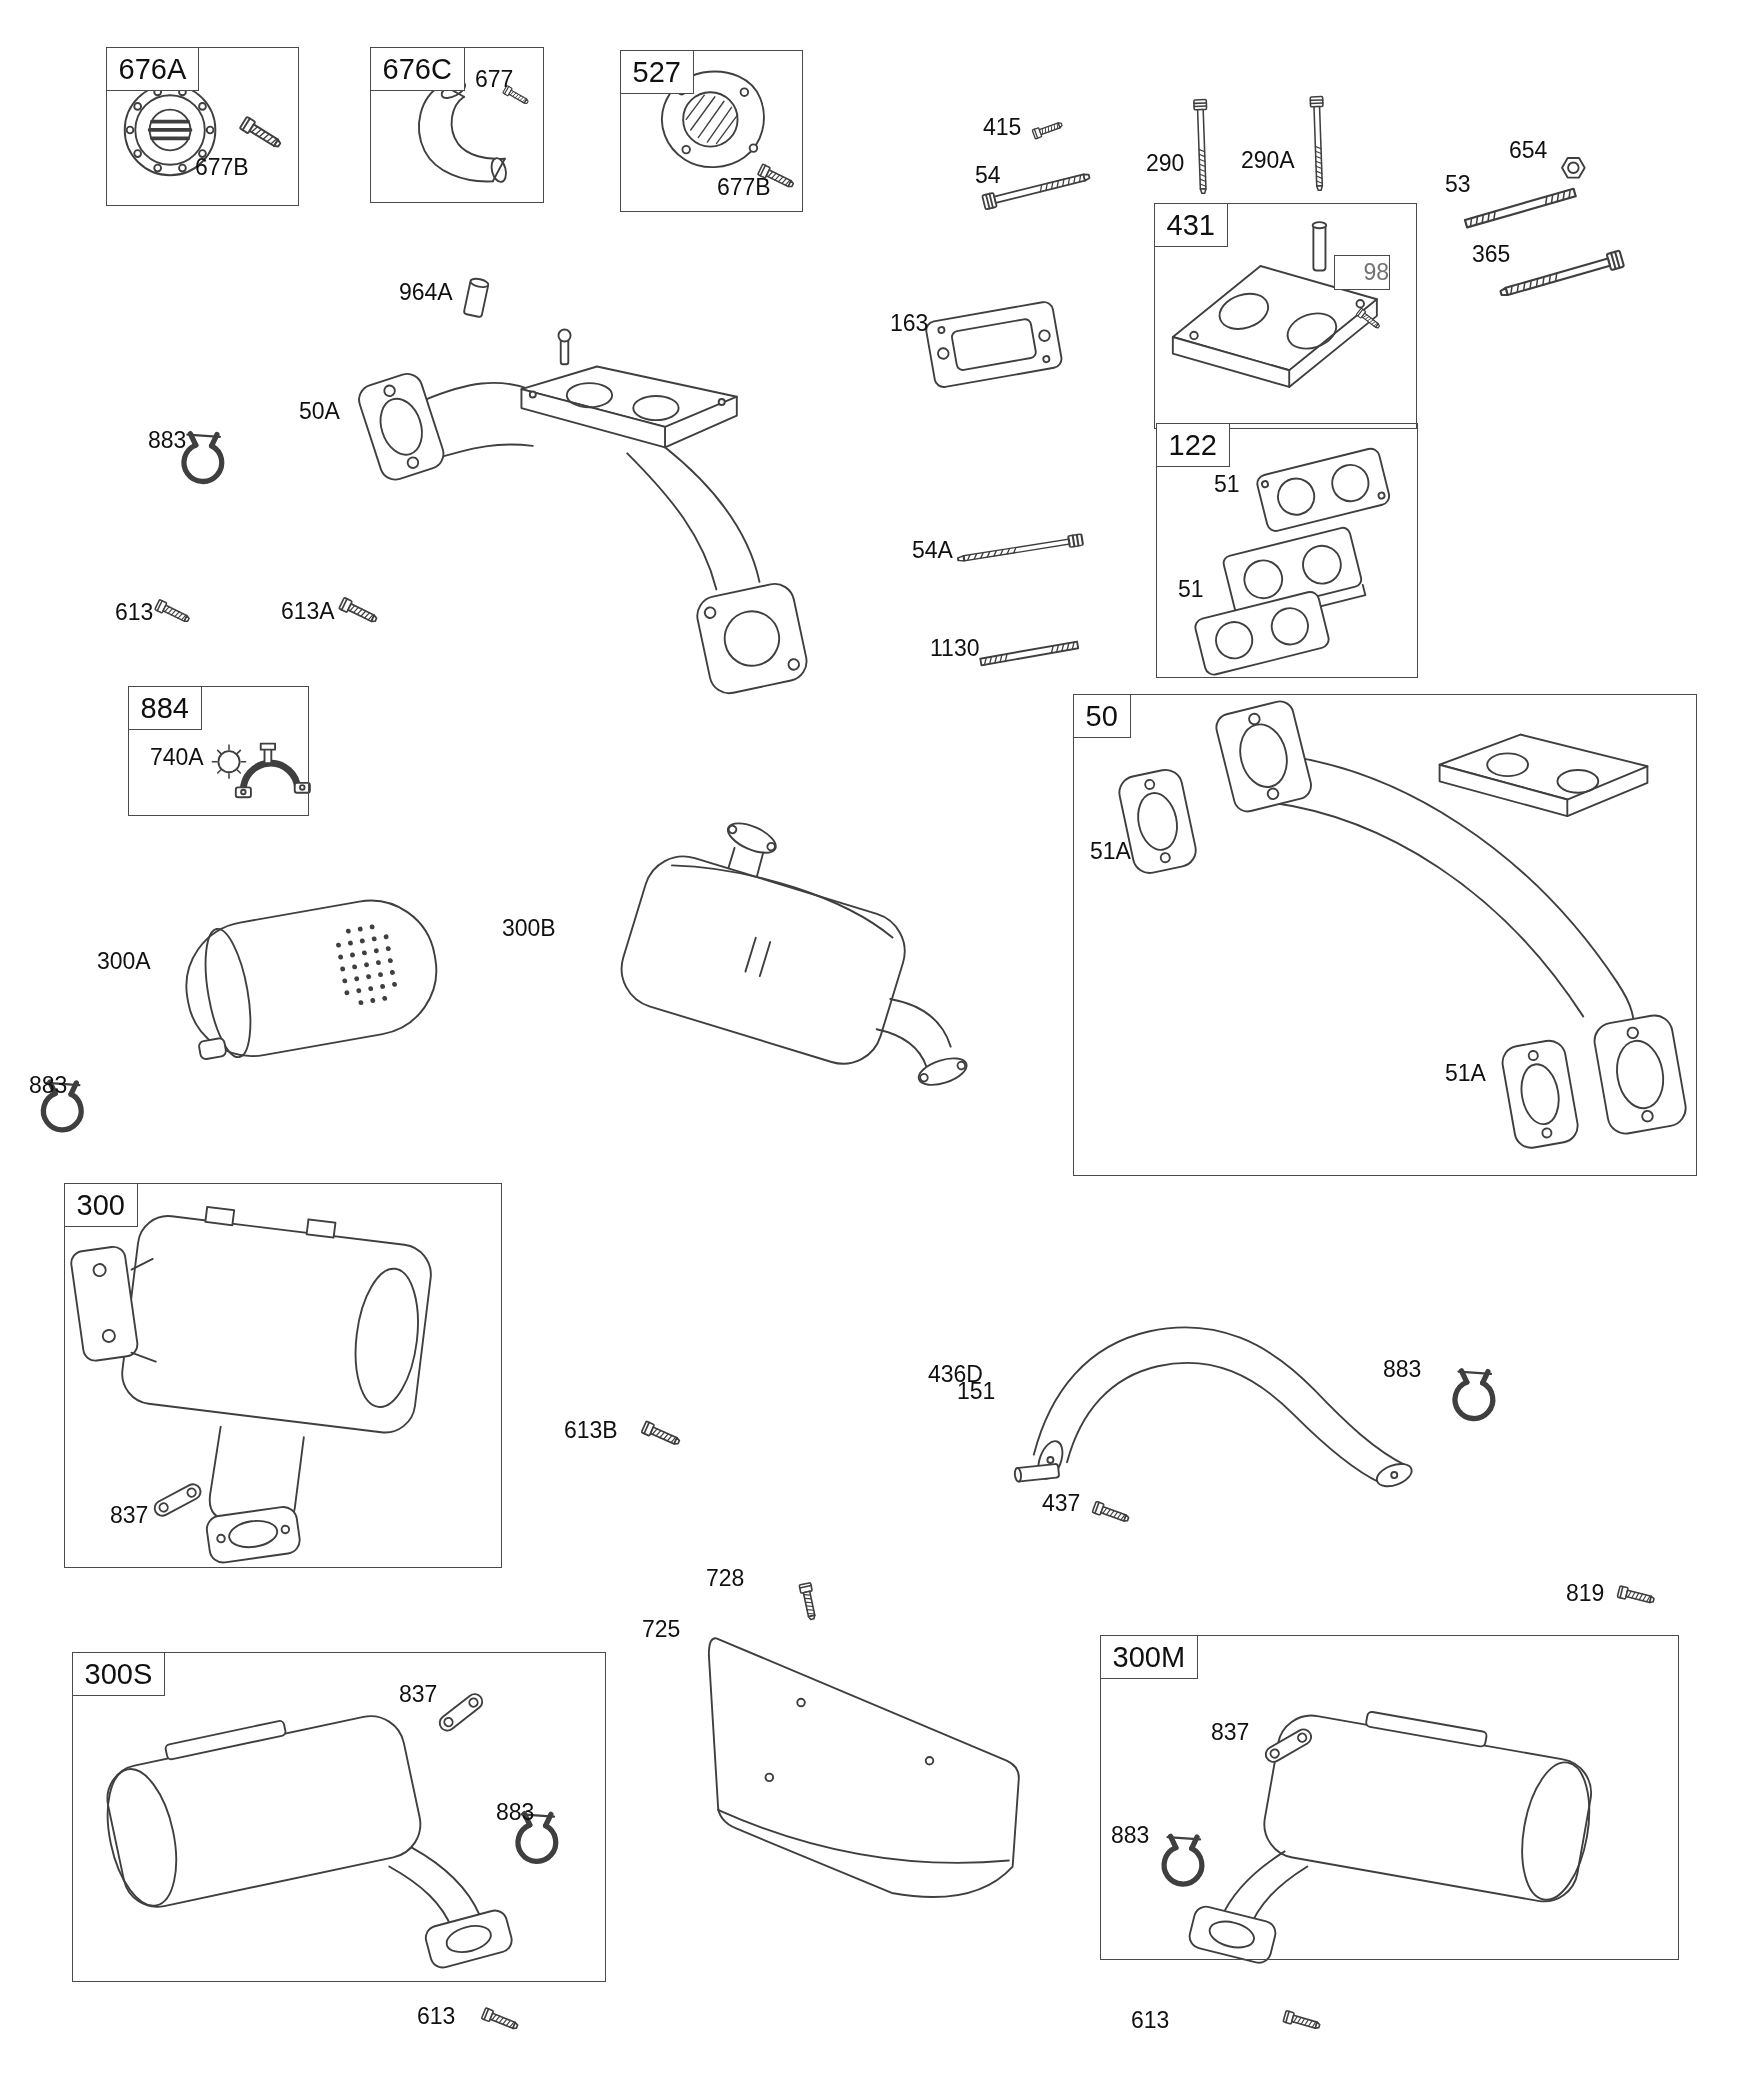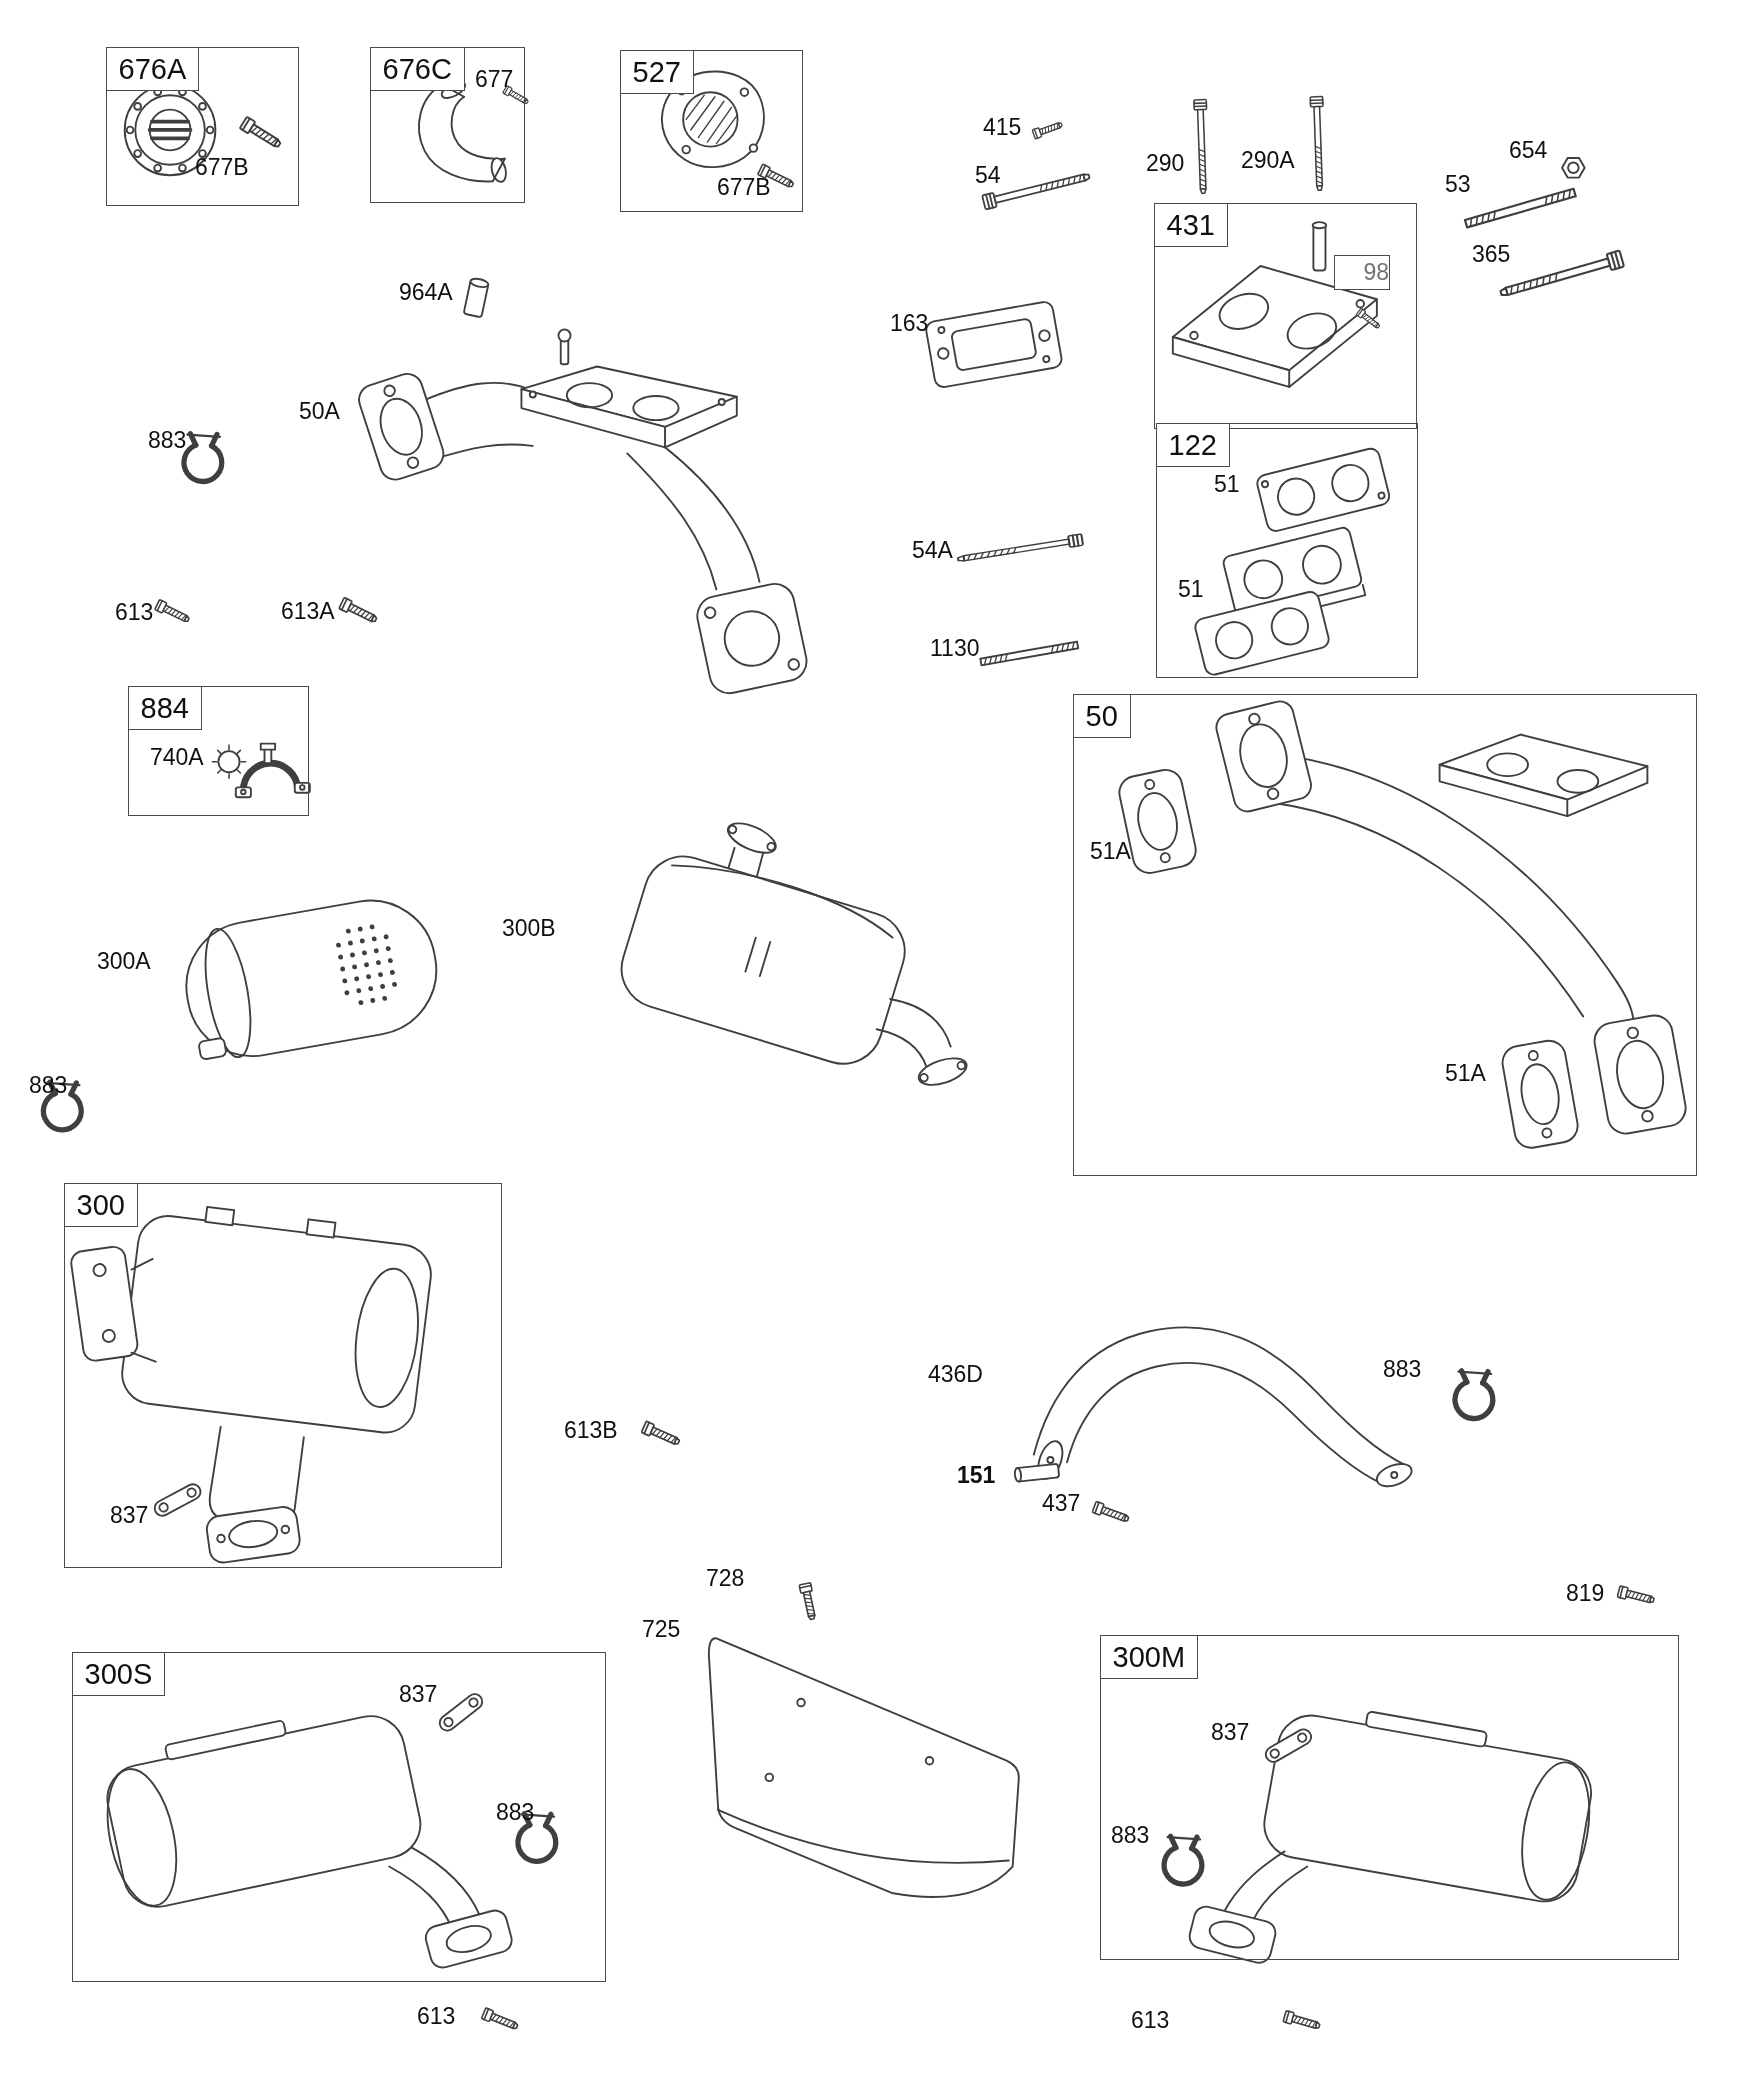--- a/index.html
+++ b/index.html
@@ -423,21 +423,21 @@
         <rect x="1576" y="2532" width="110" height="56" rx="16"></rect>
         <ellipse cx="1630" cy="2560" rx="30" ry="16" fill="none"></ellipse>
       </g>
       <use href="#sym-link" transform="translate(1705,2310) rotate(-30)"></use>
     </g>
   </svg>
 
   <div class="group" style="left:106px;top:47px;width:193px;height:159px">
     <span class="gtab">676A</span>
   </div>
-  <div class="group" style="left:370px;top:47px;width:155px;height:156px">
+  <div class="group" style="left:370px;top:47px;width:174px;height:156px">
     <span class="gtab">676C</span>
   </div>
   <div class="group" style="left:620px;top:50px;width:183px;height:162px">
     <span class="gtab">527</span>
   </div>
   <div class="group" style="left:1154px;top:203px;width:263px;height:226px">
     <span class="gtab">431</span>
   </div>
   <div class="minibox" style="left:1334px;top:255px;width:56px;height:35px">
     <span>98</span>
@@ -484,21 +484,21 @@
     <span class="callout" style="left: 150px; top: 745px;">740A</span>
     <span class="callout" style="left: 1090px; top: 839px;">51A</span>
     <span class="callout" style="left: 1445px; top: 1061px;">51A</span>
     <span class="callout" style="left: 97px; top: 949px;">300A</span>
     <span class="callout" style="left: 502px; top: 916px;">300B</span>
     <span class="callout" style="left: 29px; top: 1073px;">883</span>
     <span class="callout" style="left: 110px; top: 1503px;">837</span>
     <span class="callout" style="left: 564px; top: 1418px;">613B</span>
     <span class="callout" style="left: 928px; top: 1362px;">436D</span>
     <span class="callout" style="left: 1383px; top: 1357px;">883</span>
-    <span class="callout" style="left: 957px; top: 1463px; font-weight: bold;">151</span>
+    <span class="callout" style="left: 957px; top: 1379px;">151</span>
     <span class="callout" style="left: 1042px; top: 1491px;">437</span>
     <span class="callout" style="left: 706px; top: 1566px;">728</span>
     <span class="callout" style="left: 642px; top: 1617px;">725</span>
     <span class="callout" style="left: 1566px; top: 1581px;">819</span>
     <span class="callout" style="left: 399px; top: 1682px;">837</span>
     <span class="callout" style="left: 496px; top: 1800px;">883</span>
     <span class="callout" style="left: 1211px; top: 1720px;">837</span>
     <span class="callout" style="left: 1111px; top: 1823px;">883</span>
     <span class="callout" style="left: 417px; top: 2004px;">613</span>
     <span class="callout" style="left: 1131px; top: 2008px;">613</span>

